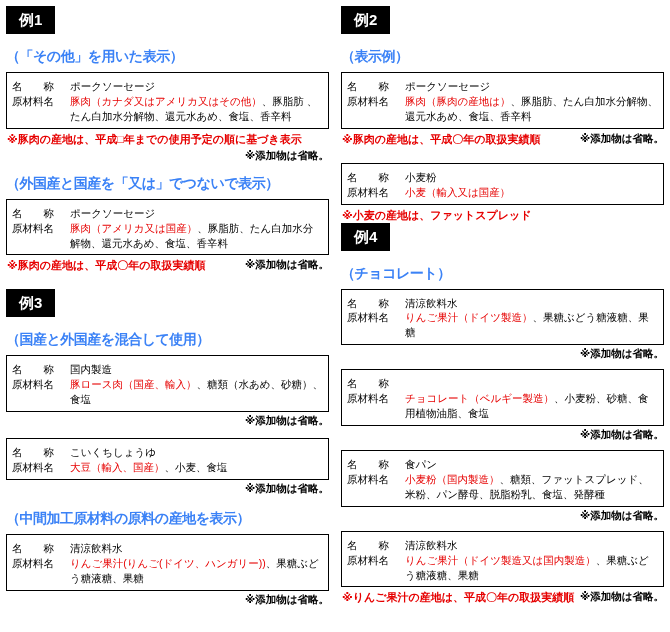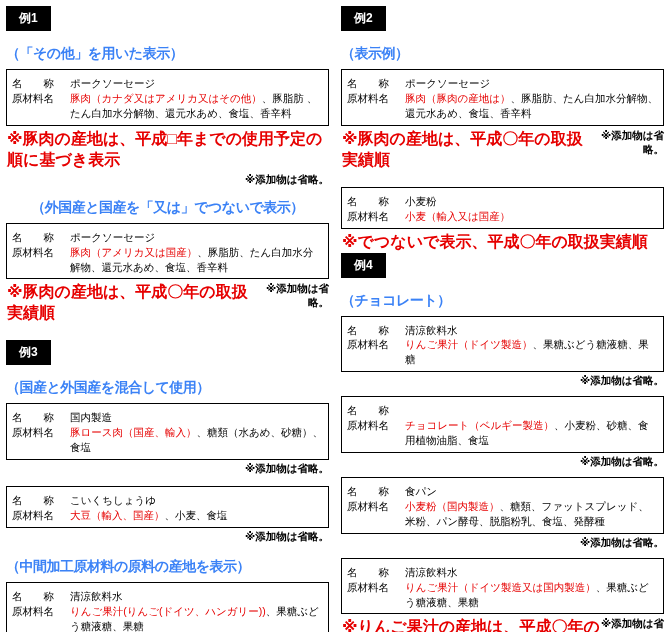--- a/index.html
+++ b/index.html
@@ -3,40 +3,40 @@
 <meta charset="utf-8">
 <style>
   * { box-sizing: border-box; margin: 0; padding: 0; }
   html, body { width: 670px; height: 632px; background: #ffffff; overflow: hidden; }
   body { font-family: "Liberation Sans", "DejaVu Sans", sans-serif; color: #000; }
   .page { display: flex; gap: 12px; padding: 6px 6px 0 6px; }
   .col { width: 323px; flex: none; }
 
   .badge {
     display: inline-block; background: #000; color: #fff;
-    font-weight: bold; font-size: 12px; line-height: 1;
+    font-weight: bold; font-size: 15px; line-height: 1;
     padding: 6px 13px 7px 13px;
   }
   .heading { font-weight: bold; font-size: 14px; color: #3b82f6; letter-spacing: -0.5px; }
 
   .lbox {
     border: 1.5px solid #000; background: #fff;
     padding: 6px 5px 4px 5px; font-size: 10.5px; line-height: 1.42;
   }
   .row { display: flex; }
   .lbl { flex: 0 0 58px; white-space: pre; }
   .val { flex: 1; }
   .red { color: #e60000; }
 
-  .note-red { color: #e60000; font-weight: bold; font-size: 16px; margin-top: 3px; padding-left: 1px; }
+  .note-red { color: #e60000; font-weight: bold; font-size: 11px; margin-top: 3px; padding-left: 1px; }
   .additive { text-align: right; font-weight: bold; font-size: 10.5px; margin-top: 2px; }
   .note-row { display: flex; justify-content: space-between; margin-top: 3px; }
   .note-row .note-red { margin-top: 0; }
   .note-row .additive { margin-top: 0; } .mt6 { margin-top: 6px; } .mt8 { margin-top: 8px; }
-  .mt10 { margin-top: 10px; } .mt12 { margin-top: 12px; text-align: center; } .mt14 { margin-top: 14px; }
+  .mt10 { margin-top: 10px; } .mt12 { margin-top: 12px; } .mt14 { margin-top: 14px; }
   .mt16 { margin-top: 16px; } .mt48 { }
 </style>
 </head>
 <body>
 
 <div class="page">
 
   <div class="col">
 
     <div class="badge">例1</div>
@@ -145,21 +145,21 @@
     <div class="lbox mt16">
       <div class="row">
         <span class="lbl">名　　称</span>
         <span class="val">小麦粉</span>
       </div>
       <div class="row">
         <span class="lbl">原材料名</span>
         <span class="val"><span class="red">小麦（輸入又は国産）</span><span></span></span>
       </div>
     </div>
-    <div class="note-red">※でつないで表示、平成〇年の取扱実績順</div>
+    <div class="note-red">※小麦の産地は、ファットスプレッド</div>
 
     <div class="mt48"><div class="badge">例4</div></div>
 
     <div class="heading mt14">（チョコレート）</div>
 
     <div class="lbox mt6">
       <div class="row">
         <span class="lbl">名　　称</span>
         <span class="val">清涼飲料水</span>
       </div>

